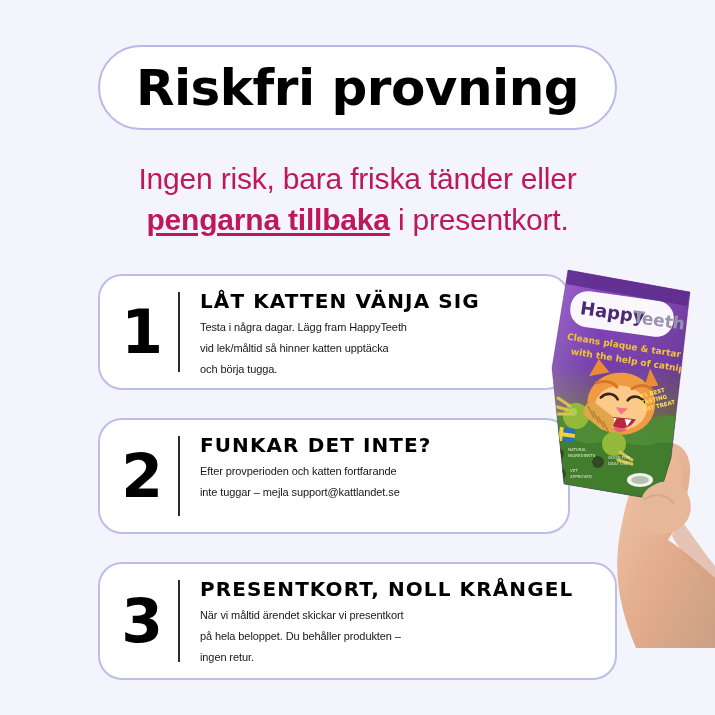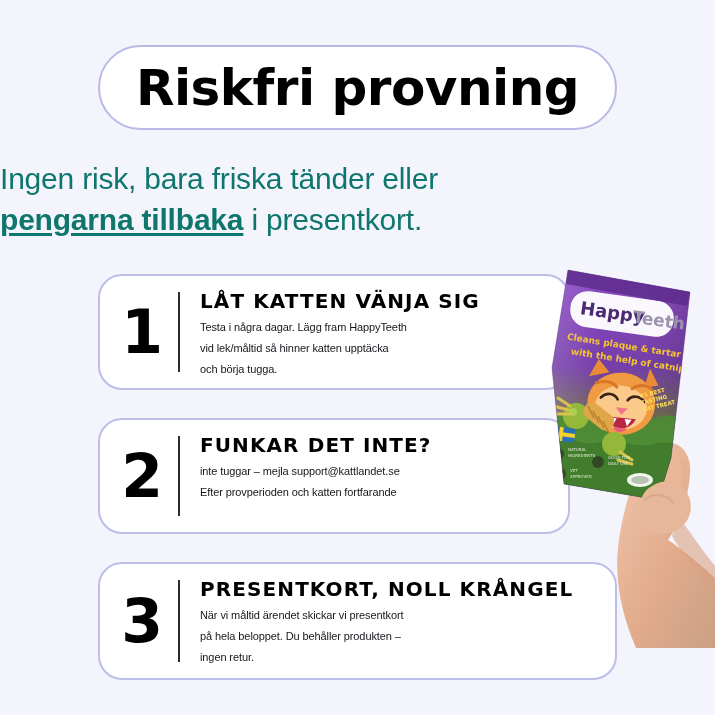--- a/index.html
+++ b/index.html
@@ -45,21 +45,22 @@
     line-height: 1;
     white-space: nowrap;
   }
 
   
   .subtitle {
     position: absolute;
     left: 0;
     top: 158px;
     width: 715px;
-    color: #0f766e;
+    text-align: center;
+    color: #be185d;
     font-family: "Liberation Sans", sans-serif;
     font-size: 30px;
     line-height: 41px;
     letter-spacing: -0.2px;
   }
   .subtitle .ln { display: block; }
   .subtitle .em {
     font-weight: 700;
     text-decoration: underline;
     text-decoration-thickness: 3px;
@@ -159,22 +160,22 @@
       </div>
     </div>
   </div>
 
   <div class="card" id="card-2">
     <div class="card-num">2</div>
     <div class="card-divider"></div>
     <div class="card-body">
       <div class="card-head">FUNKAR DET INTE?</div>
       <div class="card-text">
+        <span class="ln">Efter provperioden och katten fortfarande</span>
         <span class="ln">inte tuggar – mejla support@kattlandet.se</span>
-        <span class="ln">Efter provperioden och katten fortfarande</span>
       </div>
     </div>
   </div>
 
   <div class="card" id="card-3">
     <div class="card-num">3</div>
     <div class="card-divider"></div>
     <div class="card-body">
       <div class="card-head">PRESENTKORT, NOLL KRÅNGEL</div>
       <div class="card-text">

